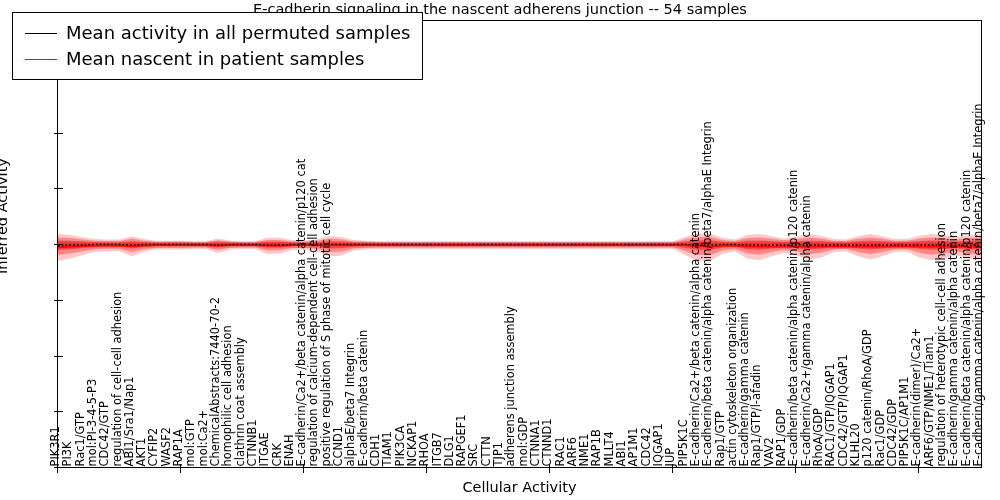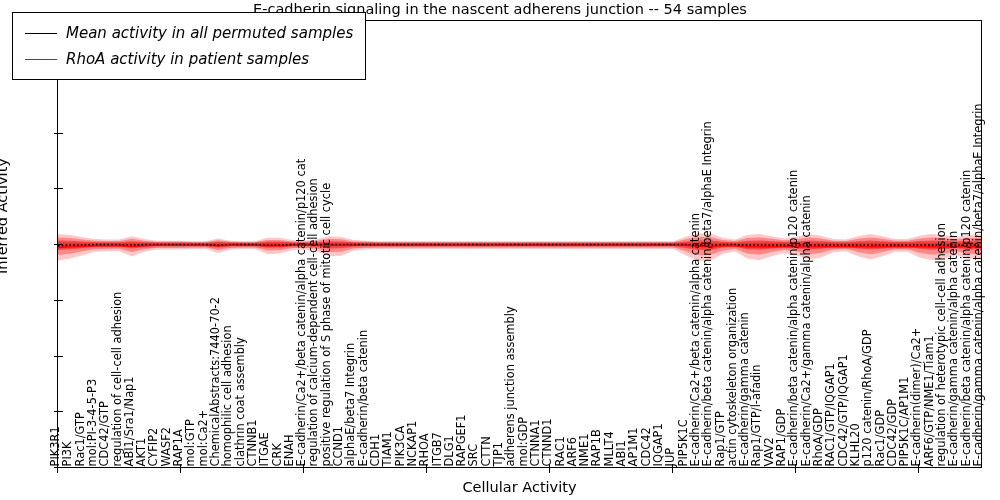--- a/index.html
+++ b/index.html
@@ -141,24 +141,23 @@
     height: 26px;
   }
   .legend-swatch {
     width: 32px;
     height: 0;
     margin-right: 9px;
     margin-left: 4px;
     flex: 0 0 auto;
   }
   .legend-text {
-    font-size: 15px;
+    font-size: 18px;
     line-height: 16.5px;
     white-space: nowrap;
-    font-style: italic;
   }
 </style>
 </head>
 <body>
 
 <div id="figure">
 
   <div id="chart-title">E-cadherin signaling in the nascent adherens junction -- 54 samples</div>
 
   <div id="ylabel">Inferred Activity</div>
@@ -451,17 +450,17 @@
       </div>
     </div>
 
   <div id="legend">
     <div class="legend-row">
       <div class="legend-swatch" style="border-top:1.7px solid #000000;"></div>
       <div class="legend-text">Mean activity in all permuted samples</div>
     </div>
     <div class="legend-row">
       <div class="legend-swatch" style="border-top:1.7px solid #ff0000;"></div>
-      <div class="legend-text">RhoA activity in patient samples</div>
+      <div class="legend-text">Mean nascent in patient samples</div>
     </div>
   </div>
 
 </div>
 
 </body></html>

